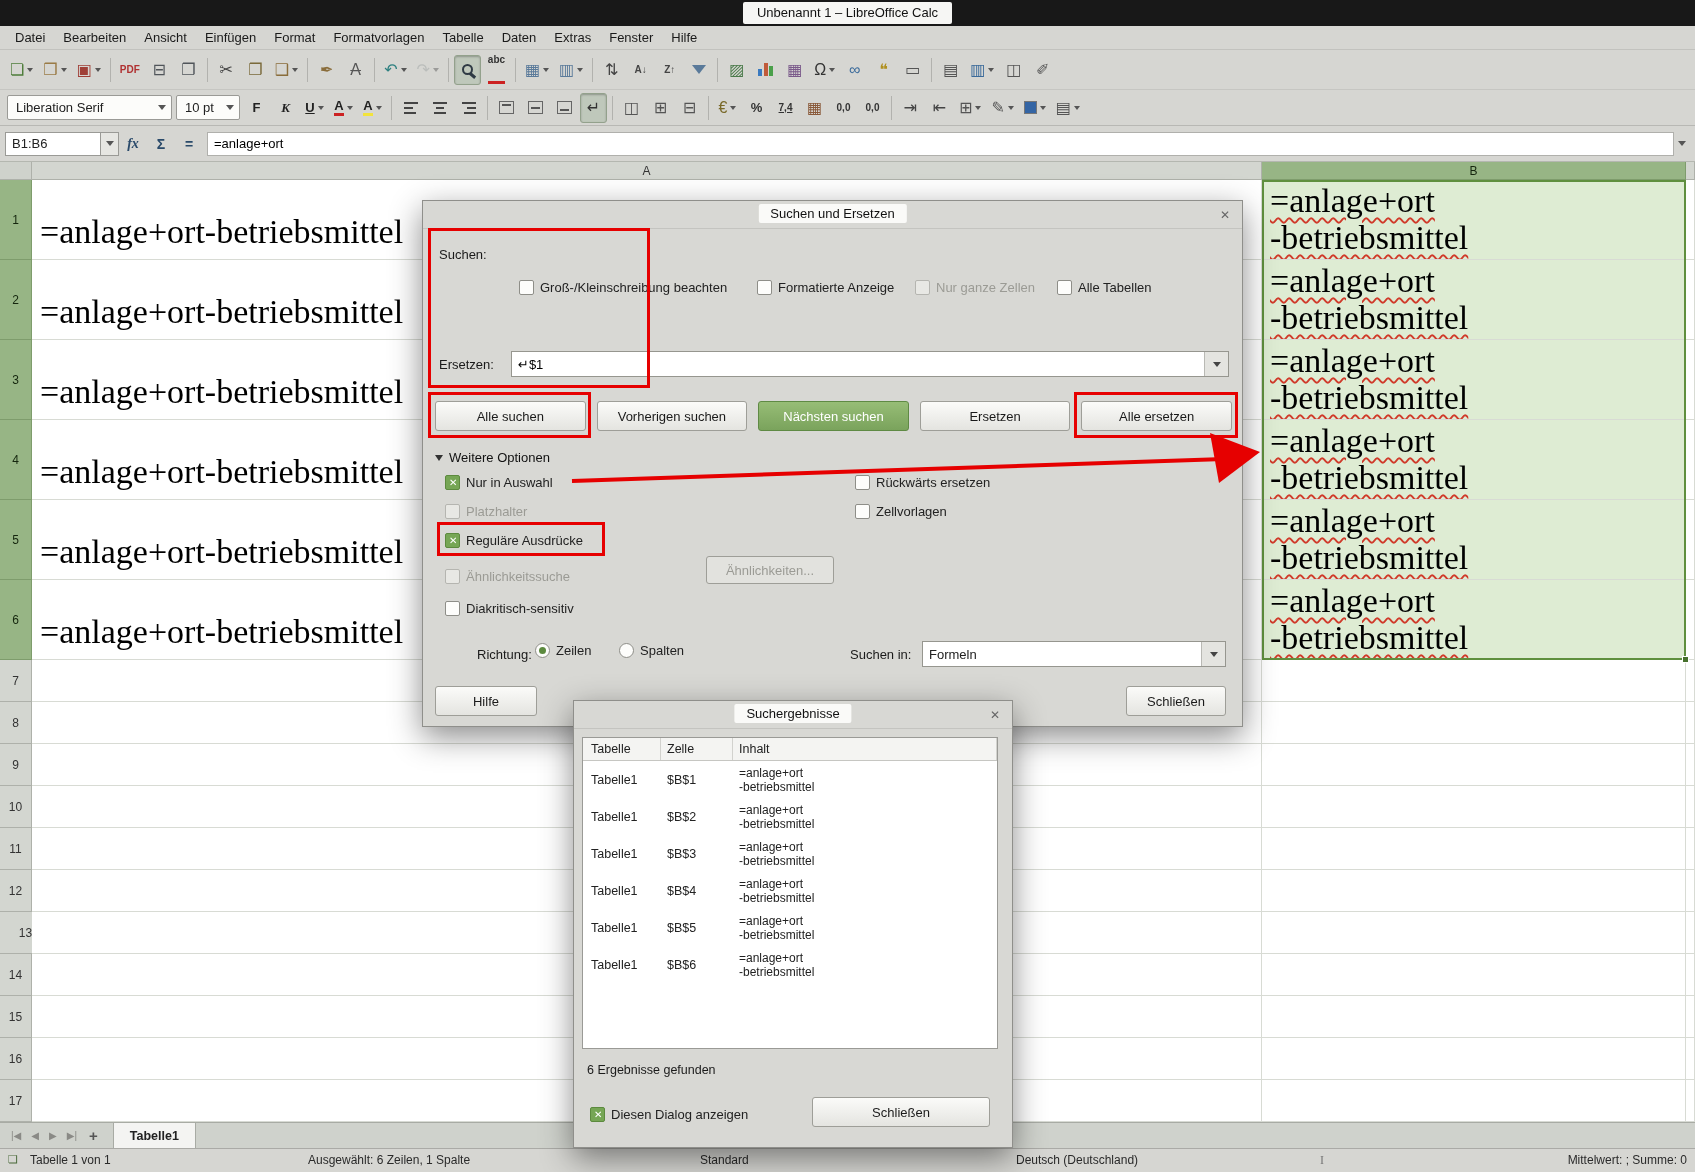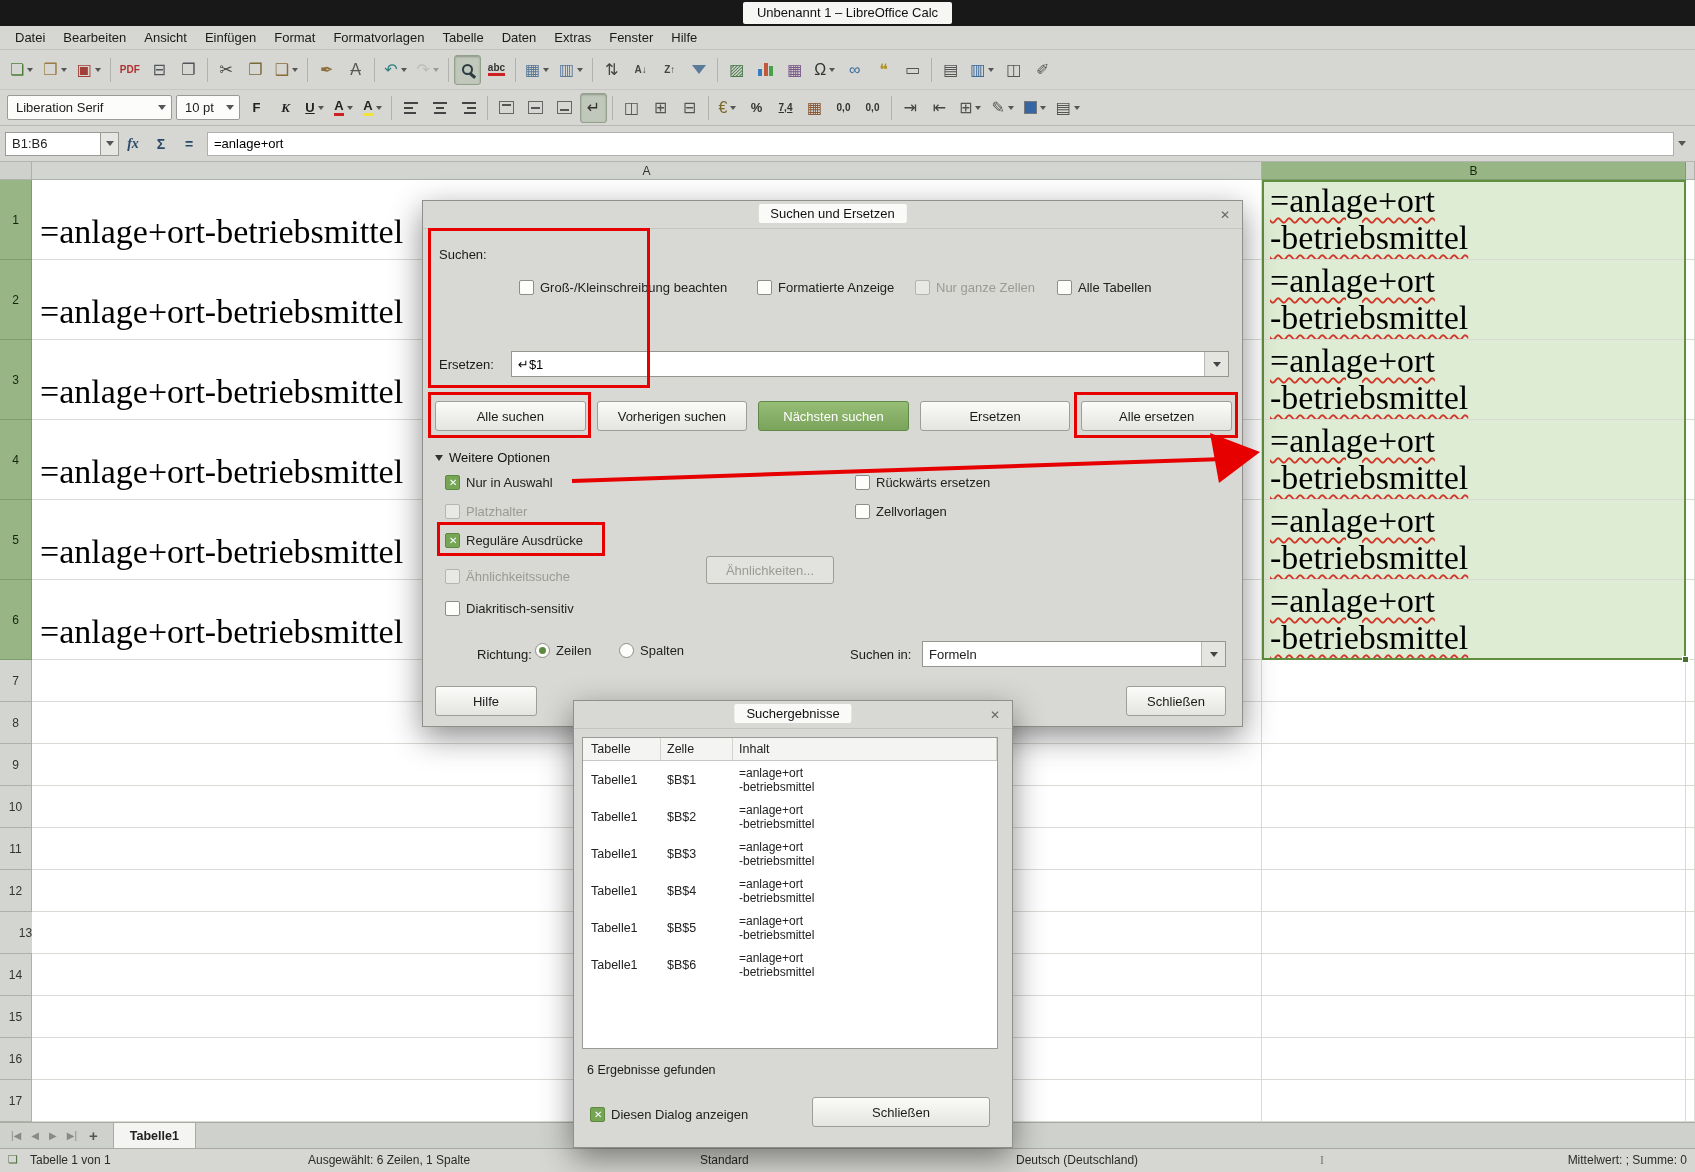--- a/index.html
+++ b/index.html
@@ -185,21 +185,21 @@
       </span>
       <span class="tb-btn disabled">
         <span class="tb-ic" style="color: rgb(154, 160, 160);">↷</span>
         <span class="tb-caret"></span>
       </span>
       <span class="tb-sep"></span>
       <span class="tb-btn pressed">
         <span class="tb-ic c-magnifier"></span>
       </span>
       <span class="tb-btn">
-        <span class="tb-ic txt small" style="color: rgb(51, 51, 51); border-bottom: 3px solid rgb(204, 34, 34); padding-bottom: 0;">abc</span>
+        <span class="tb-ic txt small" style="color: rgb(51, 51, 51); border-bottom: 3px solid rgb(204, 34, 34); padding-bottom: 16px;">abc</span>
       </span>
       <span class="tb-sep"></span>
       <span class="tb-btn">
         <span class="tb-ic" style="color: rgb(90, 122, 154);">▦</span>
         <span class="tb-caret"></span>
       </span>
       <span class="tb-btn">
         <span class="tb-ic" style="color: rgb(90, 122, 154);">▥</span>
         <span class="tb-caret"></span>
       </span>

